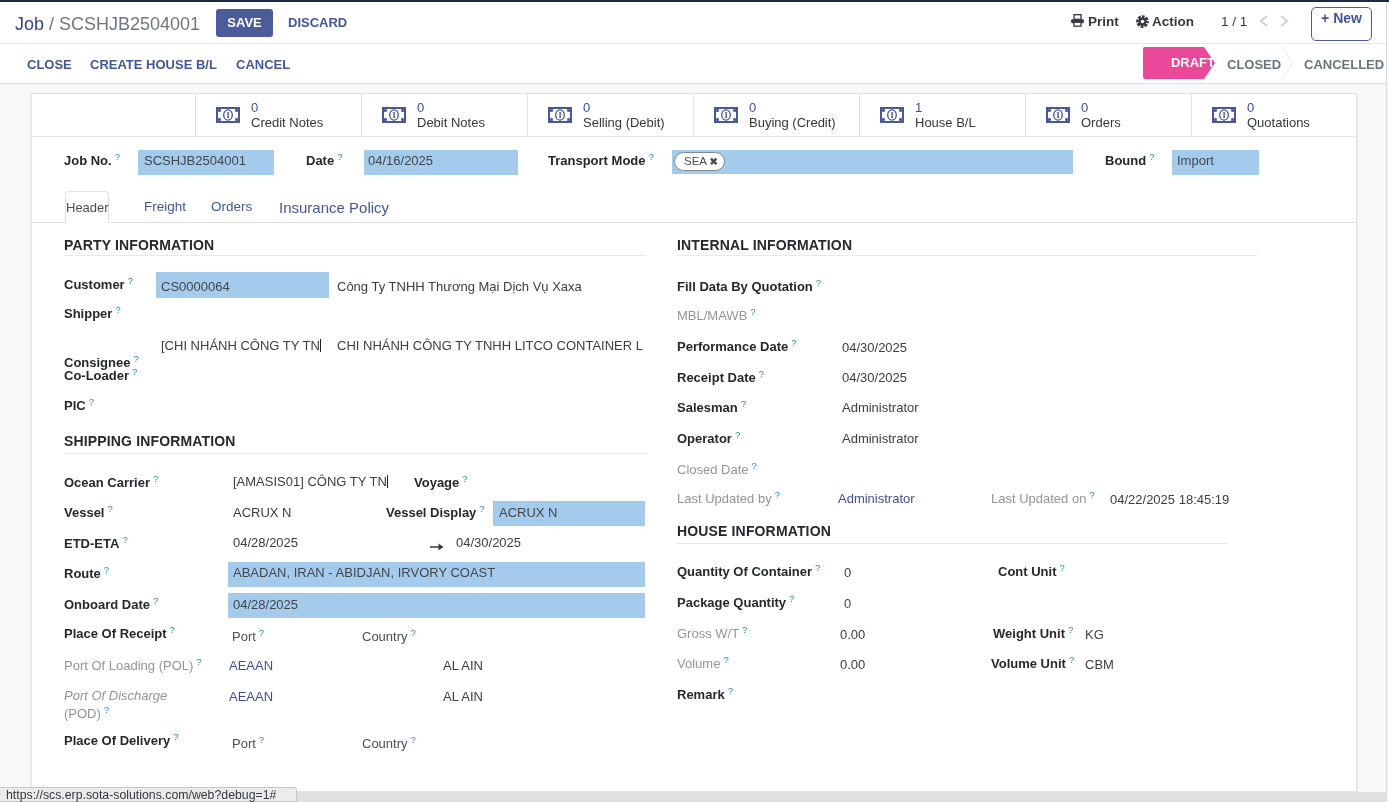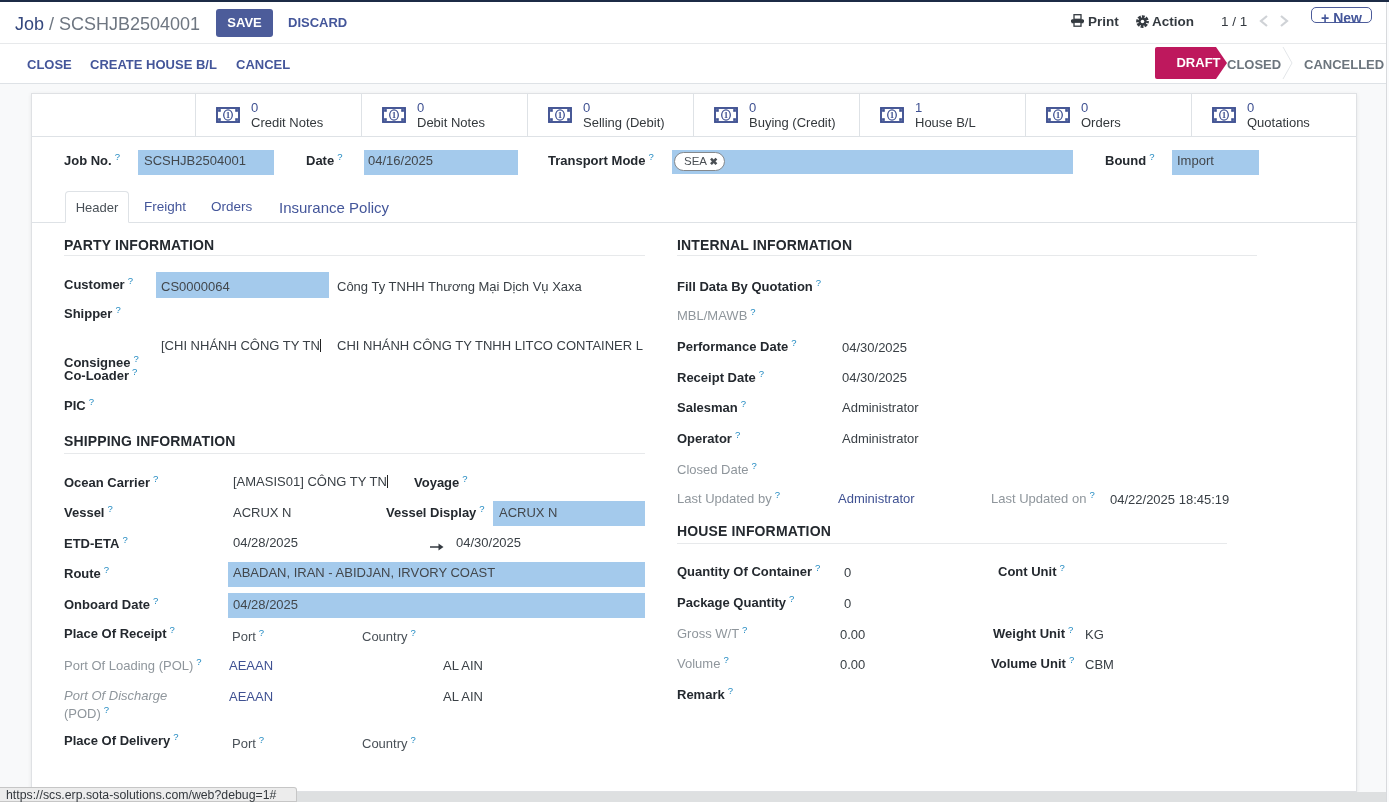--- a/index.html
+++ b/index.html
@@ -52,28 +52,28 @@
   <div class="abs" style="left:1258px;top:14px;">
     <svg width="12" height="14" viewBox="0 0 12 14">
         <polyline points="9,2 3,7 9,12" fill="none" stroke="#cfd2d6" stroke-width="2.2"></polyline>
       </svg>
   </div>
   <div class="abs" style="left:1278px;top:14px;">
     <svg width="12" height="14" viewBox="0 0 12 14">
         <polyline points="3,2 9,7 3,12" fill="none" stroke="#cfd2d6" stroke-width="2.2"></polyline>
       </svg>
   </div>
-  <div class="abs" style="left:1311px;top:7px;width:61px;height:16px;border:1px solid #4c5c9a;border-radius:5px;color:#44569a;font-size:14px;font-weight:bold;text-align:center;line-height:21px;">+ New</div>
+  <div class="abs" style="left:1311px;top:7px;width:61px;height:34px;border:1px solid #4c5c9a;border-radius:5px;color:#44569a;font-size:14px;font-weight:bold;text-align:center;line-height:21px;">+ New</div>
 
   <div class="abs" style="left:0;top:44px;width:1389px;height:40px;background:#fff;border-bottom:1px solid #dee2e6;"></div>
   <div class="abs" style="left:27px;top:57px;font-size:13px;font-weight:bold;color:#44569a;">CLOSE</div>
   <div class="abs" style="left:90px;top:57px;font-size:13px;font-weight:bold;color:#44569a;">CREATE HOUSE B/L</div>
   <div class="abs" style="left:236px;top:57px;font-size:13px;font-weight:bold;color:#44569a;">CANCEL</div>
 
-  <div class="abs" style="left:1143px;top:47px;width:72px;height:32px;background:#be185d;color:#fff;font-size:13px;font-weight:bold;line-height:32px;text-align:center;padding-left:15px;clip-path:polygon(0 0, calc(100% - 11px) 0, 100% 50%, calc(100% - 11px) 100%, 0 100%);border-radius:2px 0 0 2px;margin-left:12px;">DRAFT</div>
+  <div class="abs" style="left:1143px;top:47px;width:72px;height:32px;background:#ec4899;color:#fff;font-size:13px;font-weight:bold;line-height:32px;text-align:right;padding-left:15px;clip-path:polygon(0 0, calc(100% - 11px) 0, 100% 50%, calc(100% - 11px) 100%, 0 100%);border-radius:2px 0 0 2px;">DRAFT</div>
   <div class="abs" style="left:1227px;top:57px;font-size:13px;font-weight:bold;color:#6c757d;">CLOSED</div>
   <div class="abs" style="left:1282px;top:47px;"><svg width="11" height="32">
         <polyline points="1,0 10,16 1,32" fill="none" stroke="#e3e6e9" stroke-width="1"></polyline>
       </svg></div>
   <div class="abs" style="left:1304px;top:57px;font-size:13px;font-weight:bold;color:#6c757d;">CANCELLED</div>
 
   <div class="abs" style="left:31px;top:93px;width:1326px;height:699px;background:#fff;border:1px solid #dfe1e4;box-shadow:0 1px 4px rgba(0,0,0,0.08);"></div>
 
   <div class="abs" style="left:31px;top:93px;width:1326px;height:44px;border-bottom:1px solid #dee2e6;"></div>
   <div class="abs vdiv" style="left:195px;top:93px;height:44px;"></div>
@@ -190,21 +190,21 @@
   <div class="abs hl" style="left:364px;top:150px;width:154px;height:25px;"></div>
   <div class="abs" style="left:368px;top:153px;font-size:13px;color:#42474c;">04/16/2025</div>
   <div class="abs lbl" style="left:548px;top:151px;">Transport Mode<sup class="q">?</sup></div>
   <div class="abs hl" style="left:672px;top:150px;width:401px;height:24px;"></div>
   <div class="abs" style="left:674px;top:152px;width:51px;height:19px;background:#fff;border:1px solid #85898d;border-radius:10px;font-size:11.5px;color:#4a4f54;line-height:17px;padding-left:9px;">SEA <b style="font-size:10px;">✖</b></div>
   <div class="abs lbl" style="left:1105px;top:151px;">Bound<sup class="q">?</sup></div>
   <div class="abs hl" style="left:1172px;top:150px;width:87px;height:25px;"></div>
   <div class="abs" style="left:1177px;top:153px;font-size:13px;color:#42474c;">Import</div>
 
   <div class="abs" style="left:32px;top:222px;width:1324px;height:1px;background:#dee2e6;"></div>
-  <div class="abs" style="left:65px;top:191px;width:64px;height:32px;background:#fff;border:1px solid #dee2e6;border-bottom:1px solid #fff;border-radius:4px 4px 0 0;font-size:13px;color:#495057;text-align:center;line-height:31px;">Header</div>
+  <div class="abs" style="left:65px;top:191px;width:44px;height:32px;background:#fff;border:1px solid #dee2e6;border-bottom:1px solid #fff;border-radius:4px 4px 0 0;font-size:13px;color:#495057;text-align:center;line-height:31px;">Header</div>
   <div class="abs" style="left:144px;top:199px;font-size:13.5px;color:#44569a;">Freight</div>
   <div class="abs" style="left:211px;top:199px;font-size:13.5px;color:#44569a;">Orders</div>
   <div class="abs" style="left:279px;top:199px;font-size:15px;color:#44569a;">Insurance Policy</div>
 
   <div class="abs sect" style="left:64px;top:237px;">PARTY INFORMATION</div>
   <div class="abs hr" style="left:64px;top:255px;width:581px;"></div>
 
   <div class="abs lbl" style="left:64px;top:275px;">Customer<sup class="q">?</sup></div>
   <div class="abs hl" style="left:156px;top:272px;width:173px;height:26px;"></div>
   <div class="abs" style="left:161px;top:279px;font-size:13px;color:#42474c;">CS0000064</div>

